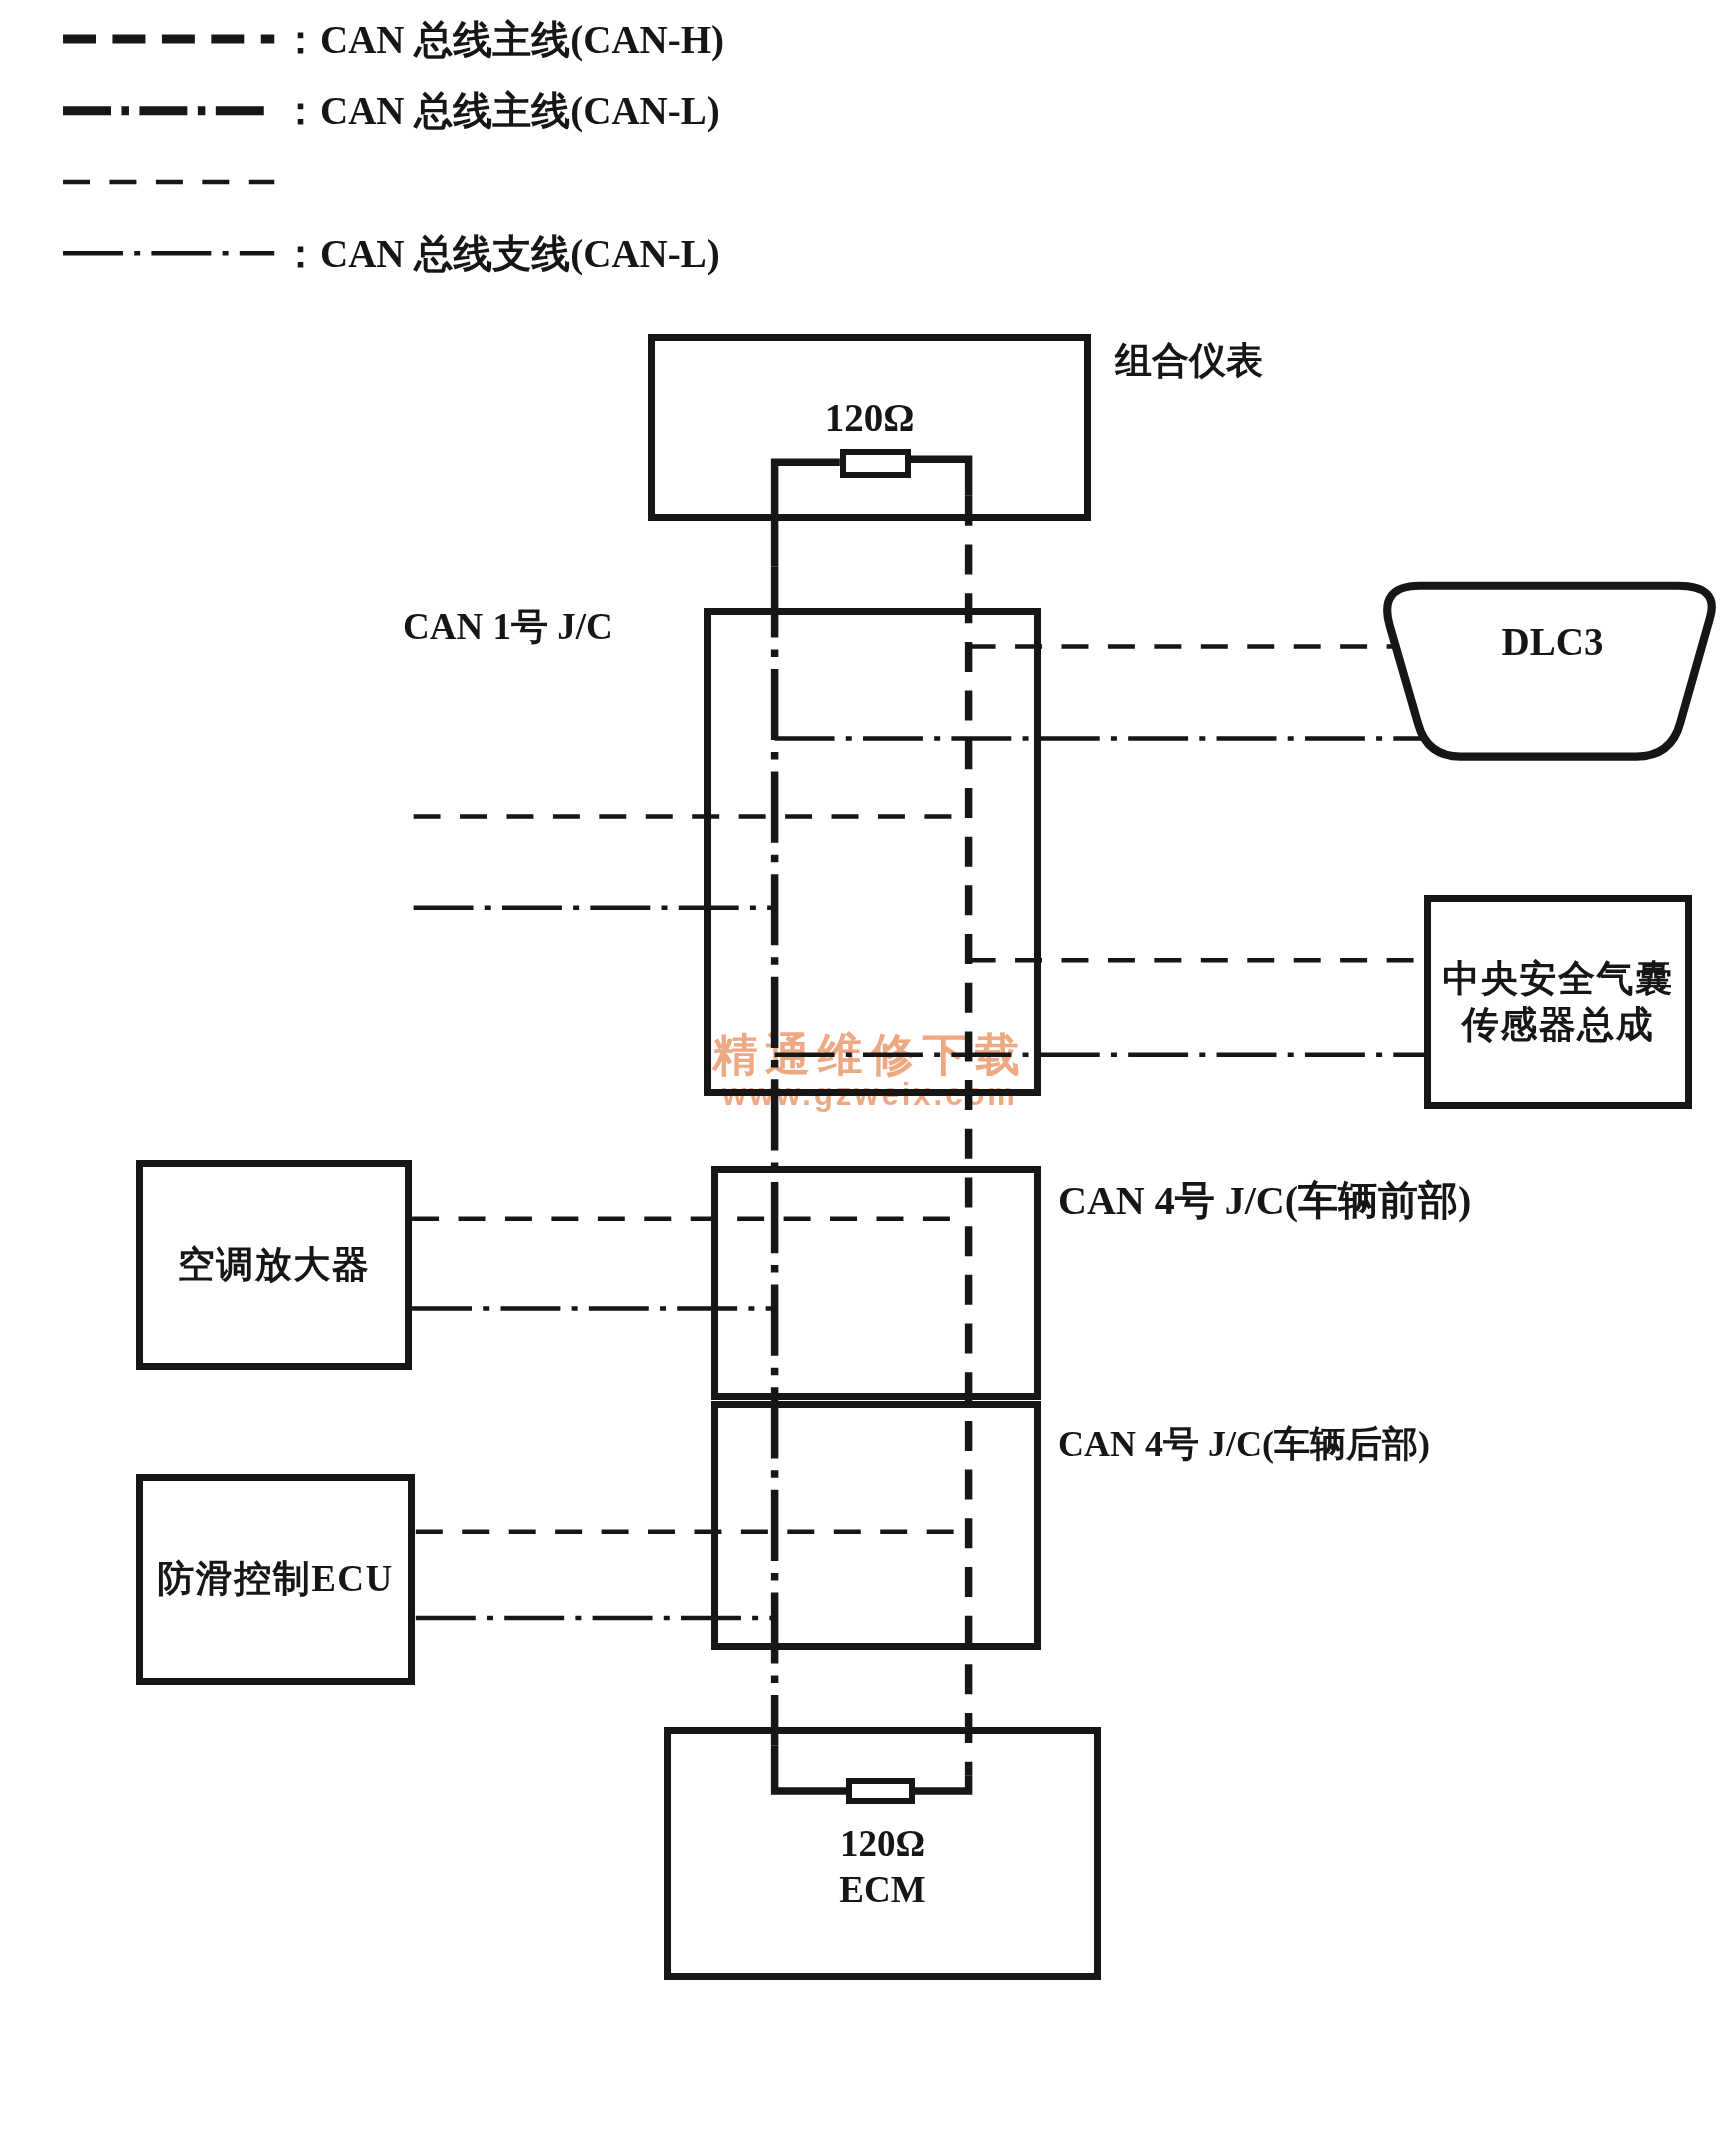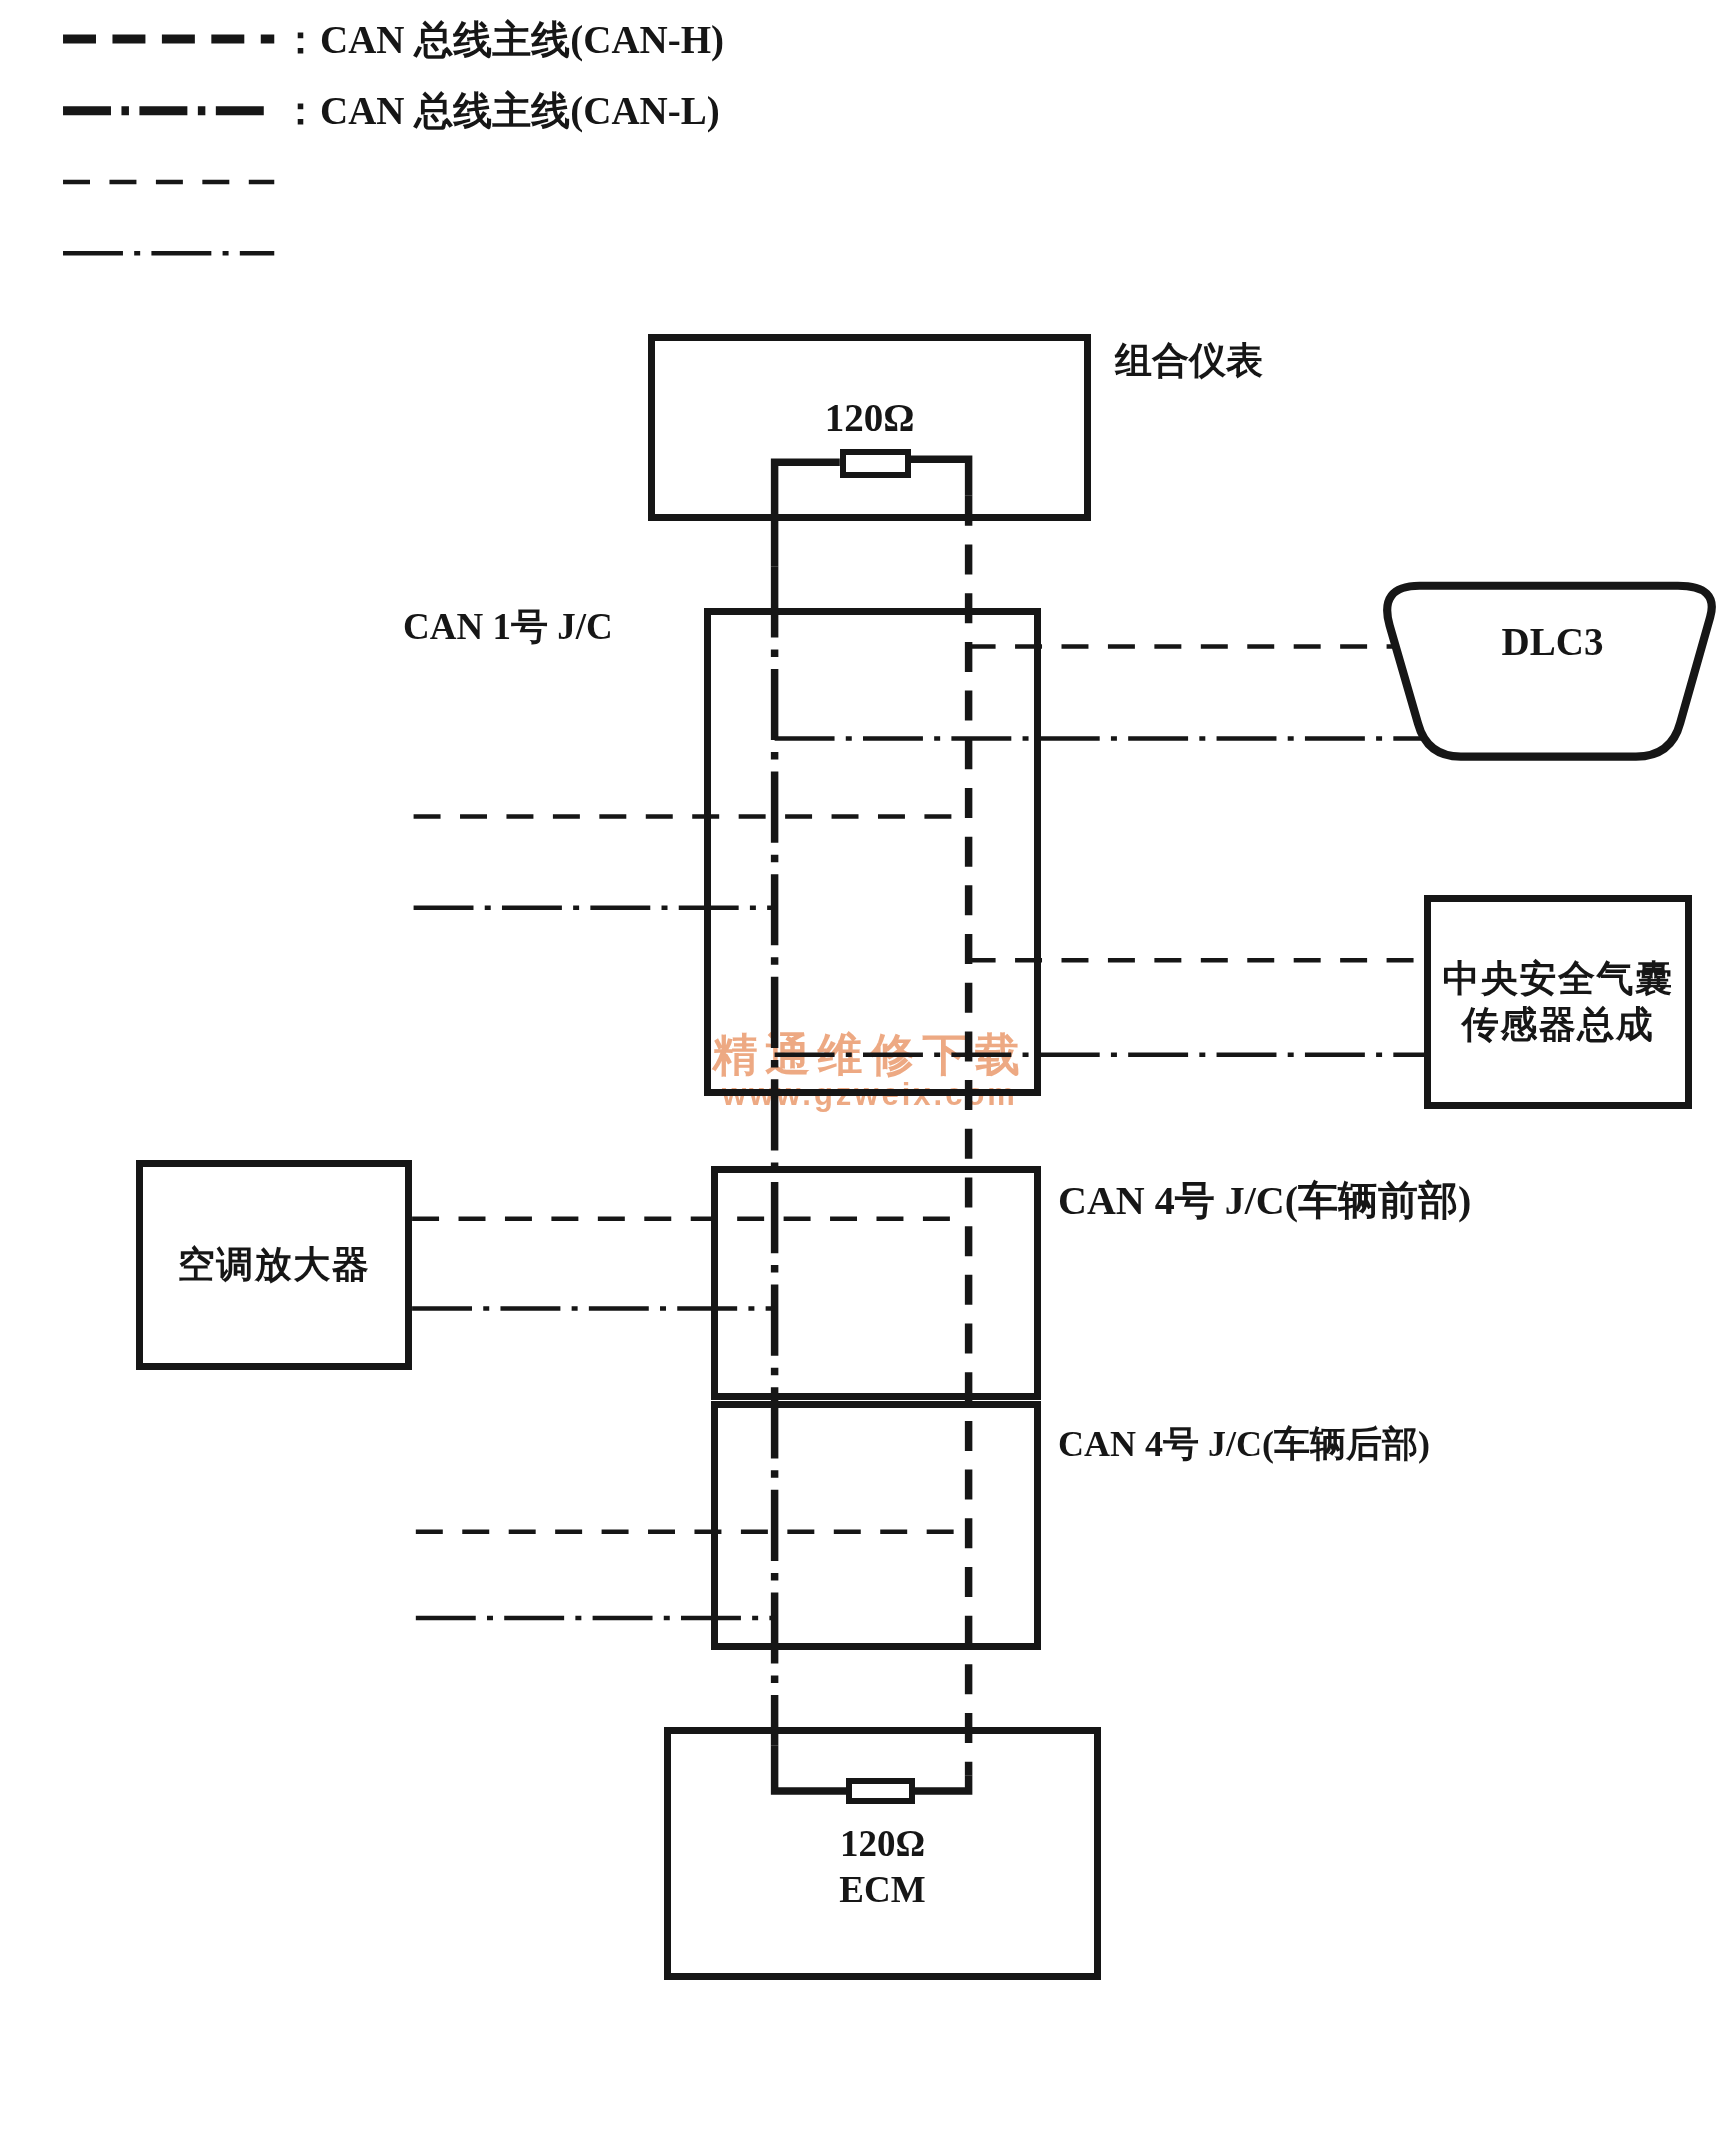--- a/index.html
+++ b/index.html
@@ -60,20 +60,21 @@
       <path d="M550 1747 H1034" stroke-width="6" stroke-dasharray="80 15 8 15"></path>
       <path d="M555 2045 H1293" stroke-width="6" stroke-dasharray="36 26"></path>
       <path d="M555 2160 H1034" stroke-width="6" stroke-dasharray="80 15 8 15"></path>
 
       <path fill="#ffffff" stroke-width="11" d="M1895 782 L2240 782 Q2295 782 2283 824 L2243 965 Q2231 1010 2184 1010 L1950 1010 Q1905 1010 1893 966 L1855 835 Q1840 782 1895 782 Z"></path>
     </g>
   </svg>
 
   <div class="lbl" style="left:281px;top:13.5px;font-size:39px;line-height:51px;">：CAN 总线主线(CAN-H)</div>
   <div class="lbl" style="left:281px;top:85px;font-size:39px;line-height:51px;">：CAN 总线主线(CAN-L)</div>
+  <div class="lbl" style="left:281px;top:228px;font-size:39px;line-height:51px;">：CAN 总线支线(CAN-L)</div>
 
   <div class="box" style="left:648px;top:334px;width:443px;height:187px;"></div>
   <div class="lbl" style="left:1115px;top:336px;font-size:37px;">组合仪表</div>
   <div class="lbl center" style="left:757px;top:395px;width:225px;font-size:39px;">120Ω</div>
   <div class="resistor" style="left:840px;top:449px;width:71px;height:28.5px;"></div>
 
   <div class="box" style="left:704px;top:608px;width:337px;height:488px;"></div>
   <div class="lbl" style="left:403px;top:602px;font-size:37px;">CAN 1号 J/C</div>
 
   <div class="lbl center" style="left:1440px;top:619px;width:225px;font-size:39px;">DLC3</div>
@@ -86,20 +87,23 @@
 
   <div class="box" style="left:136px;top:1160px;width:276px;height:210px;">
     <div class="bl">空调放大器</div>
   </div>
 
   <div class="box" style="left:711px;top:1166px;width:330px;height:234px;"></div>
   <div class="lbl" style="left:1058px;top:1173px;font-size:40px;">CAN 4号 J/C(车辆前部)</div>
   <div class="box" style="left:711px;top:1401px;width:330px;height:249px;"></div>
   <div class="lbl" style="left:1058px;top:1420px;font-size:36px;">CAN 4号 J/C(车辆后部)</div>
 
+  <div class="box" style="left:136px;top:1474px;width:279px;height:211px;">
+    <div class="bl">防滑控制ECU</div>
+  </div>
 
   <div class="box" style="left:664px;top:1727px;width:437px;height:253px;"></div>
   <div class="resistor" style="left:846px;top:1778px;width:69px;height:25.5px;"></div>
   <div class="lbl center" style="left:770px;top:1822px;width:225px;font-size:37px;">120Ω</div>
   <div class="lbl center" style="left:770px;top:1868px;width:225px;font-size:37px;">ECM</div>
 
 
 </div>
 
 

